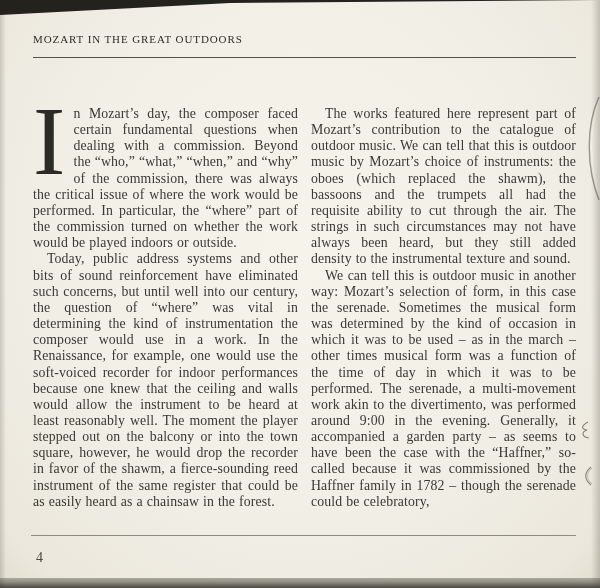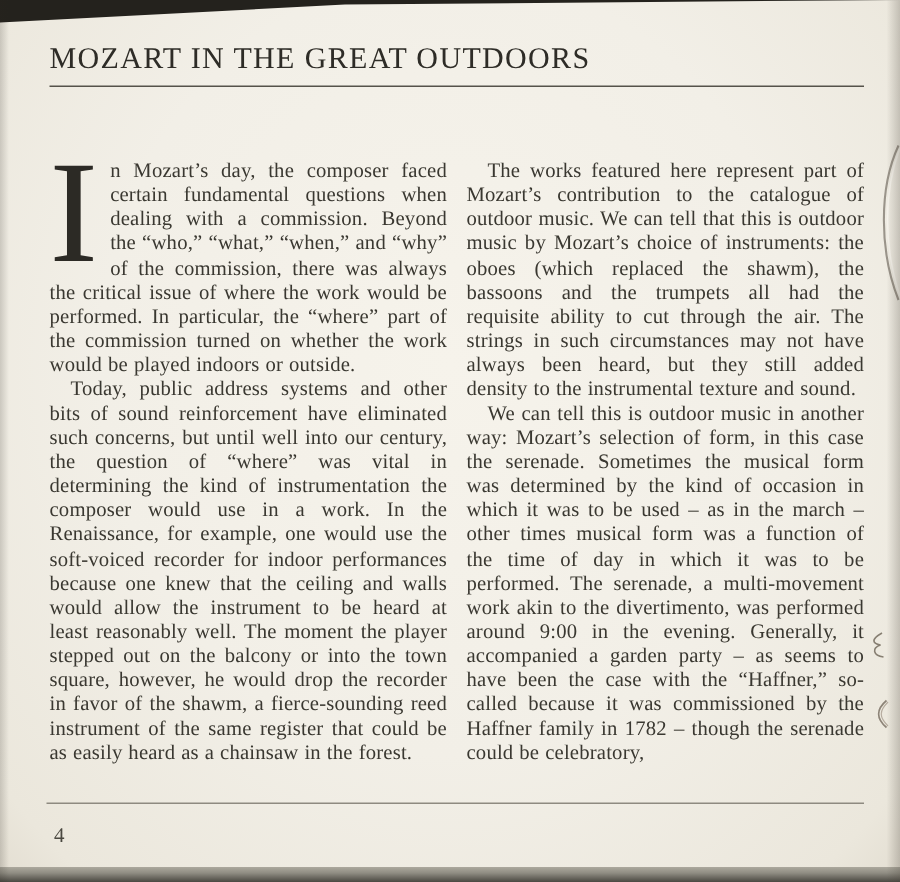--- a/index.html
+++ b/index.html
@@ -38,21 +38,21 @@
     position: absolute; left: 0; top: 0; width: 6px; height: 588px;
     background: linear-gradient(to right, rgba(40,36,30,0.18) 0%, rgba(40,36,30,0) 100%);
     pointer-events: none;
   }
   .content {
     position: absolute;
     left: 33px; top: 30px; width: 543px;
     color: #3a3831;
   }
   .title {
-    font-size: 20px;
+    font-size: 11px;
     letter-spacing: 0.9px;
     color: #2e2c27;
     line-height: 18px;
   }
   .header-rule {
     margin-top: 9px;
     border: none;
     border-top: 1.4px solid #55524a;
     height: 0;
   }

